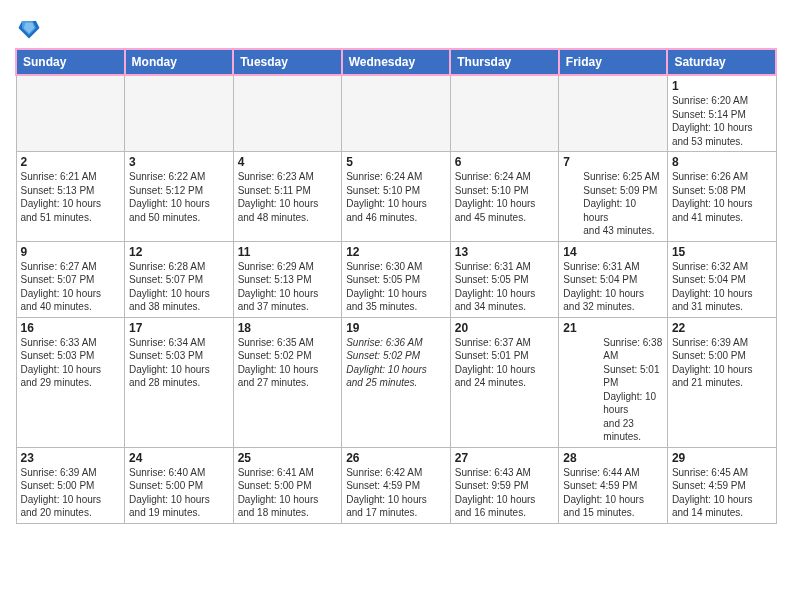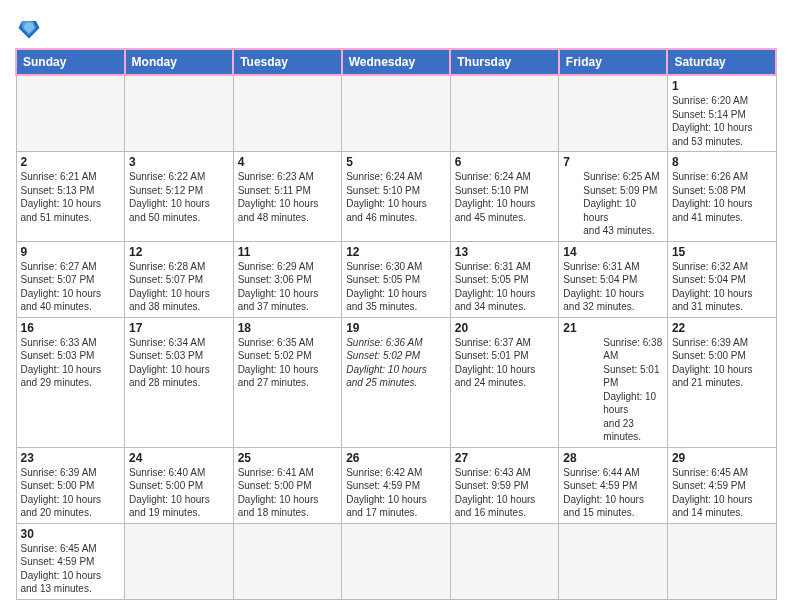--- a/index.html
+++ b/index.html
@@ -207,21 +207,21 @@
           <td>
             <span class="day-number">12</span>
             <div class="day-info" style="white-space: pre-line;">Sunrise: 6:28 AM
 Sunset: 5:07 PM
 Daylight: 10 hours
 and 38 minutes.</div>
           </td>
           <td>
             <span class="day-number">11</span>
             <div class="day-info" style="white-space: pre-line;">Sunrise: 6:29 AM
-Sunset: 3:06 PM
+Sunset: 5:13 PM
 Daylight: 10 hours
 and 37 minutes.</div>
           </td>
           <td>
             <span class="day-number">12</span>
             <div class="day-info" style="white-space: pre-line;">Sunrise: 6:30 AM
 Sunset: 5:05 PM
 Daylight: 10 hours
 and 35 minutes.</div>
           </td>
@@ -341,31 +341,16 @@
 Daylight: 10 hours
 and 15 minutes.</div>
           </td>
           <td>
             <span class="day-number">29</span>
             <div class="day-info" style="white-space: pre-line;">Sunrise: 6:45 AM
 Sunset: 4:59 PM
 Daylight: 10 hours
 and 14 minutes.</div>
           </td>
-        </tr>
-        <tr>
-          <td class="last-row">
-            <span class="day-number">30</span>
-            <div class="day-info" style="white-space: pre-line;">Sunrise: 6:45 AM
-Sunset: 4:59 PM
-Daylight: 10 hours
-and 13 minutes.</div>
-          </td>
-          <td class="empty last-row"></td>
-          <td class="empty last-row"></td>
-          <td class="empty last-row"></td>
-          <td class="empty last-row"></td>
-          <td class="empty last-row"></td>
-          <td class="empty last-row"></td>
         </tr>
       </tbody>
   </table>
 </div>
 
 </body></html>

